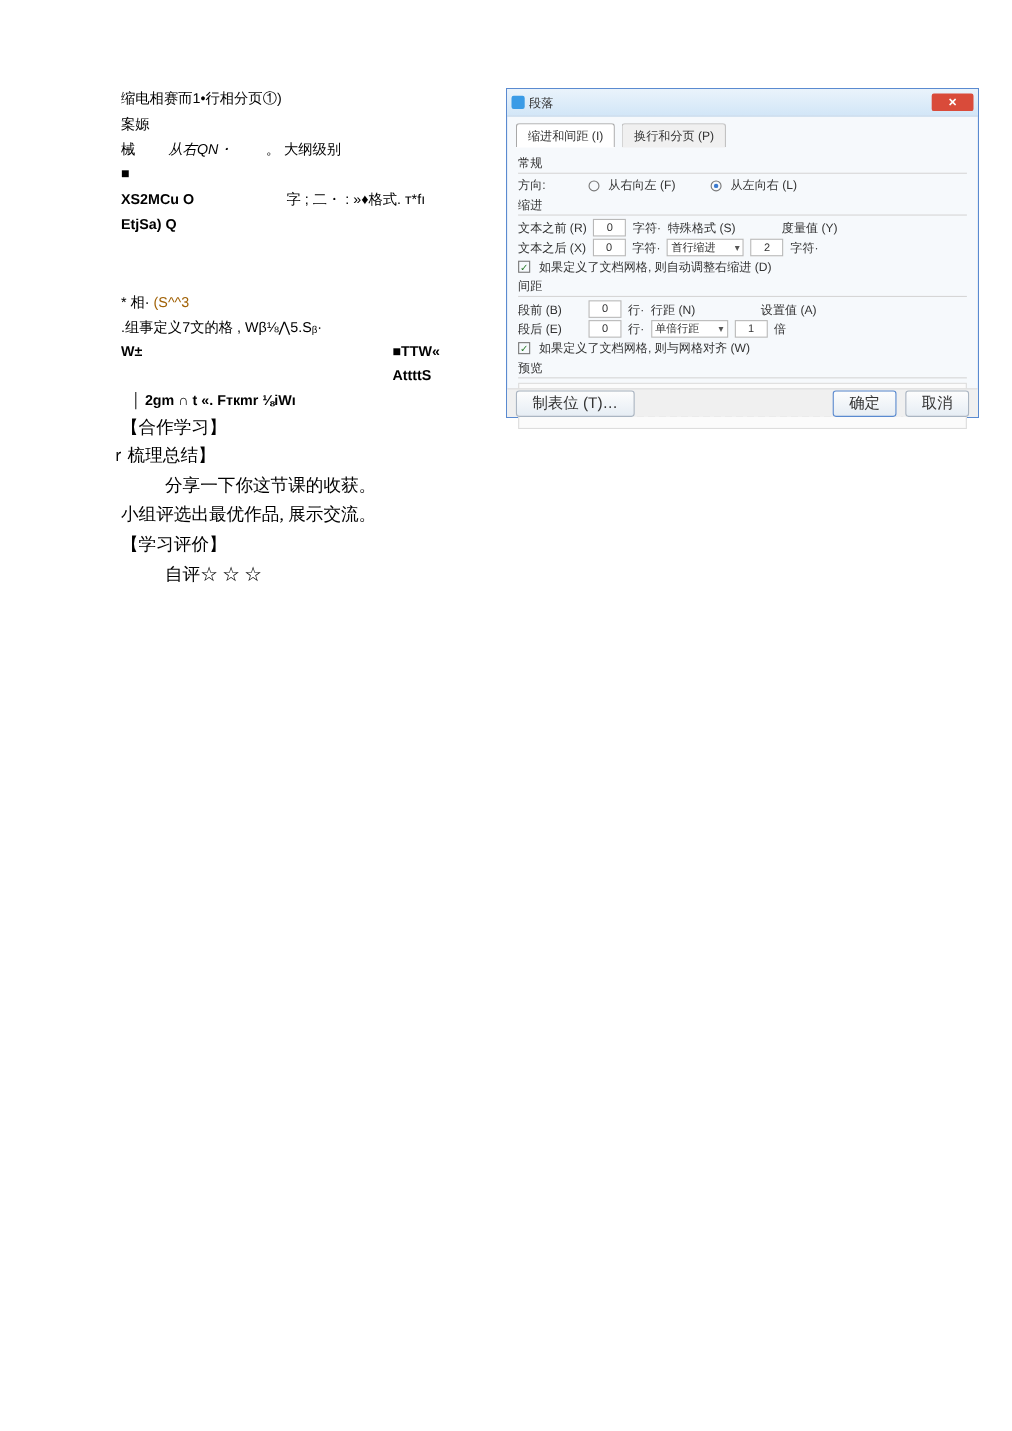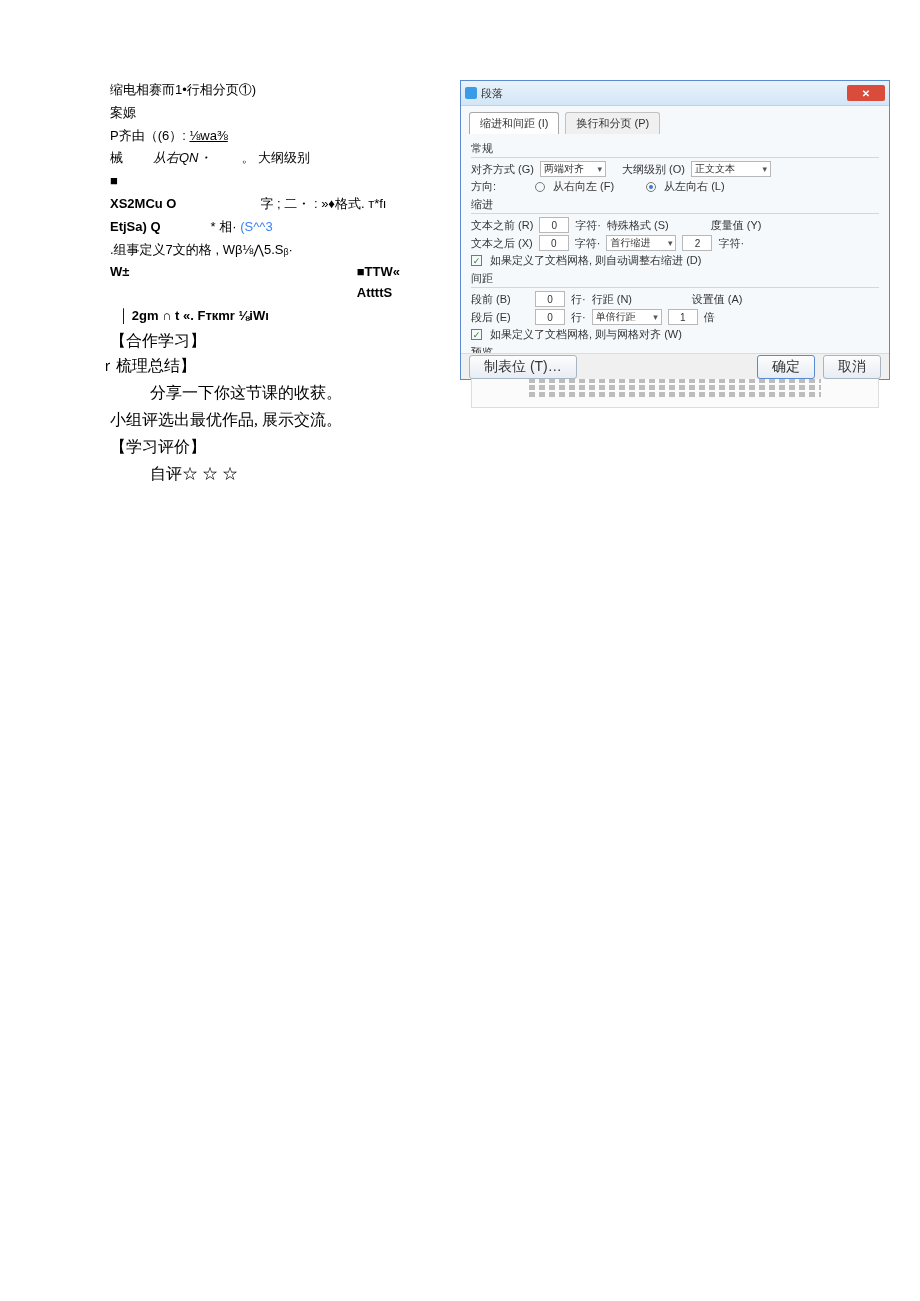--- a/index.html
+++ b/index.html
@@ -21,21 +21,21 @@
   .left-text {
     width: 310px;
     font-size: 13px;
     line-height: 1.6;
     font-family: Arial, "SimSun", sans-serif;
   }
   .left-text .row { margin-bottom: 2px; }
   .bold { font-weight: bold; }
   .ital { font-style: italic; }
   .underline { text-decoration: underline; }
-  .blue { color: #3b82f6; }
+  .blue { color: #a16207; }
   .sheading {
     font-size: 16px;
     margin: 4px 0;
     font-family: "SimSun", serif;
   }
   .body-line {
     font-size: 16px;
     margin: 6px 0;
     font-family: "SimSun", serif;
   }
@@ -180,35 +180,31 @@
   .spacer { flex: 1; }
 </style>
 </head>
 <body>
 
 <div class="content-wrap">
 
   <div class="left-text">
     <div class="row">缩电相赛而1•行相分页①)</div>
     <div class="row">案嫄</div>
-    <div class="row">
-      <span>P齐由（(6）: </span>
-      <span class="underline">⅛wa⅜</span>
-    </div>
     <div class="row" style="display:flex;gap:30px;">
       <span>械</span>
       <span class="ital">从右QN・</span>
       <span> 。 大纲级别</span>
     </div>
     <div class="row bold">■</div>
     <div class="row" style="display:flex;gap:84px;">
       <span class="bold">XS2MCu О</span>
       <span>字 ; 二・ : »♦格式. т*fı</span>
     </div>
-    <div class="row" style="display:flex;gap:50px;">
+    <div class="row" style="display:flex;gap:50px;flex-direction:column;">
       <span class="bold">EtjSa) Q</span>
       <span>
         <span>* 相· </span>
         <span class="blue">(S^^3</span>
       </span>
     </div>
     <div class="row">.组事定义7文的格 , Wβ⅛⋀5.Sᵦ·</div>
     <div class="row bold" style="display:flex;justify-content:space-between;width:290px;">
       <span>W±</span>
       <span style="text-align:left;">
@@ -240,30 +236,20 @@
   </div>
 
   <div class="tabrow">
     <div class="tab active">缩进和间距 (I)</div>
     <div class="tab">换行和分页 (P)</div>
   </div>
 
   <div class="dlg-body">
 
     <div class="section-label">常规</div>
-    <div class="frow">
-      <label>对齐方式 (G)</label>
-      <div class="sel">
-          <span>两端对齐</span>
-        </div>
-      <label style="margin-left:10px;">大纲级别 (O)</label>
-      <div class="sel" style="min-width:80px;">
-          <span>正文文本</span>
-        </div>
-    </div>
     <div class="frow">
       <label>方向:</label>
       <span class="radio"></span>
       <span>从右向左 (F)</span>
       <span style="width:20px;"></span>
       <span class="radio checked"></span>
       <span>从左向右 (L)</span>
     </div>
 
     <div class="section-label">缩进</div>

